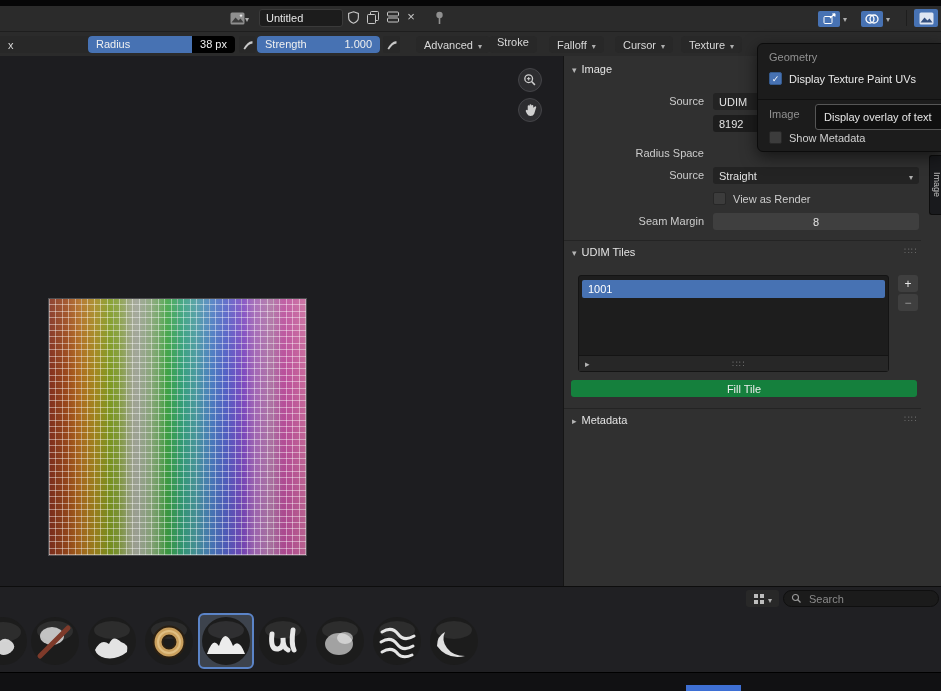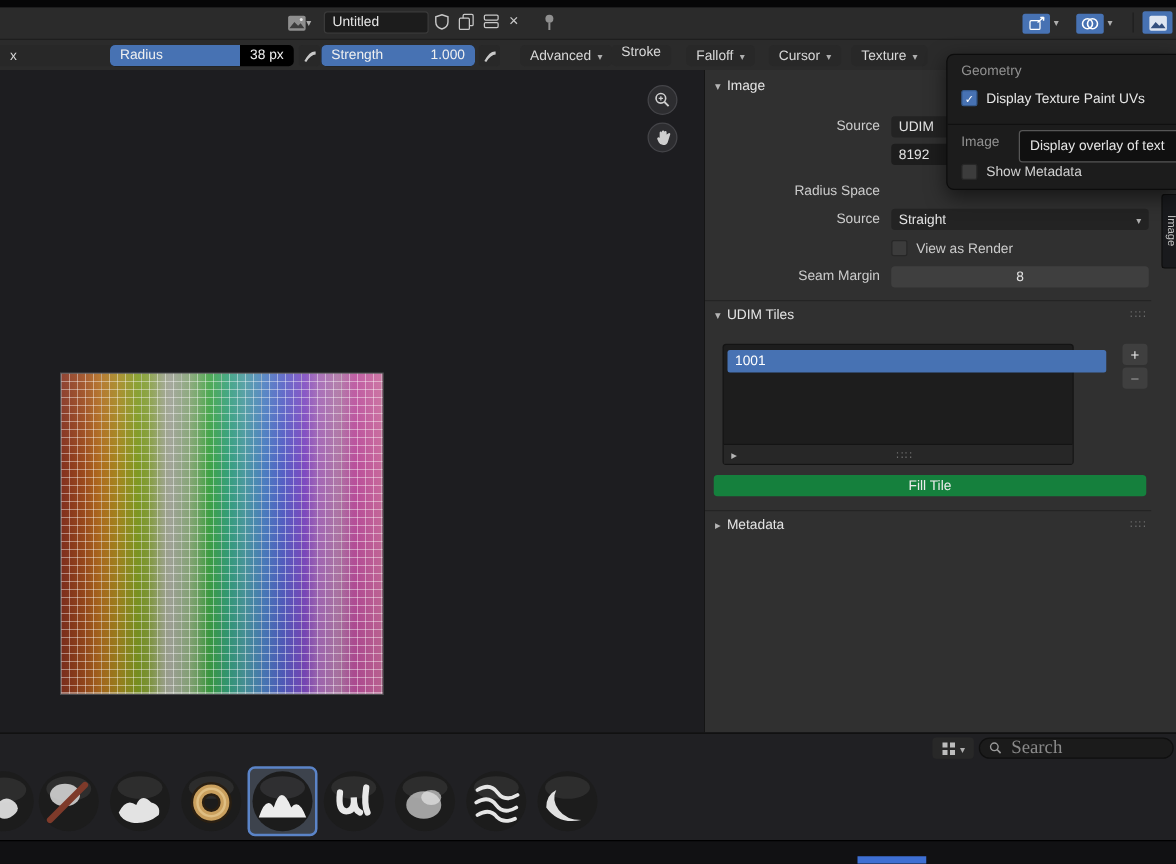--- a/index.html
+++ b/index.html
@@ -54,21 +54,21 @@
   .f-text{background:#1d1d1d;}
   .f-num{background:#3f3f3f;justify-content:center;}
   .sec-head{position:absolute;left:8px;display:flex;align-items:center;gap:5px;color:#e3e3e3;font-size:11px;}
   .arr-d::after{content:"▾";font-size:9px;color:#b5b5b5;}
   .arr-r::after{content:"▸";font-size:9px;color:#b5b5b5;}
   .grip{position:absolute;left:340px;color:#6d6d6d;font-size:9px;letter-spacing:1px;}
   .sep{position:absolute;left:0;width:357px;height:1px;background:#242424;}
   .cb{width:13px;height:13px;border-radius:2px;background:#3c3c3c;border:1px solid #272727;box-sizing:border-box;}
   .cb.checked{background:#4772b3;border-color:#35movies}
   .cb.checked{background:#4772b3;border-color:#355a8d;color:#fff;display:flex;align-items:center;justify-content:center;font-size:9px;}
-  .listbox{position:absolute;left:14px;top:219px;width:281px;height:97px;background:#1d1d1d;
+  .listbox{position:absolute;left:14px;top:219px;width:311px;height:97px;background:#1d1d1d;
            border:1px solid #141414;border-radius:3px;box-sizing:border-box;}
   .tile-row{position:absolute;left:3px;top:4px;width:303px;height:18px;background:#4772b3;border-radius:2px;
             color:#fff;line-height:18px;padding-left:6px;box-sizing:border-box;}
   .list-foot{position:absolute;left:0;right:0;bottom:0;height:15px;background:#272727;border-top:1px solid #141414;
              display:flex;align-items:center;color:#9a9a9a;font-size:8px;}
   .sqbtn{position:absolute;left:334px;width:20px;height:17px;background:#3f3f3f;border-radius:3px;
          display:flex;align-items:center;justify-content:center;color:#e8e8e8;font-size:12px;}
   .fillbtn{position:absolute;left:7px;top:324px;width:346px;height:17px;background:#15803d;border-radius:3px;
            display:flex;align-items:center;justify-content:center;color:#ececec;}
   .ntab{position:absolute;left:365px;top:99px;width:14px;height:58px;background:#191a1d;border:1px solid #0d0d0d;
@@ -79,22 +79,22 @@
            border-radius:6px 0 0 6px;box-shadow:0 5px 16px rgba(0,0,0,.55);z-index:50;}
   .pop-label{position:absolute;left:11px;color:#919191;}
   .pop-row{position:absolute;left:11px;display:flex;align-items:center;gap:7px;color:#e8e8e8;}
   .pop-sep{position:absolute;left:0;width:184px;height:1px;background:#101010;}
   .tooltip{left:815px;top:104px;width:140px;height:24px;background:#101010;border:1px solid #565656;
            border-radius:3px;display:flex;align-items:center;padding:0 8px;color:#e5e5e5;z-index:60;}
   
   .shelf{left:0;top:586px;width:941px;height:86px;background:#202023;border-top:1px solid #0d0d0d;}
   .searchbox{position:absolute;left:783px;top:3px;width:156px;height:17px;background:#1b1b1b;border:1px solid #0f0f0f;
              border-radius:9px;display:flex;align-items:center;gap:5px;padding:0 7px;box-sizing:border-box;}
-  .searchbox input{background:transparent;border:none;outline:none;color:#cfcfcf;font-size:15px;width:110px;
-                   font-family:Liberation Serif, serif;}
+  .searchbox input{background:transparent;border:none;outline:none;color:#cfcfcf;font-size:11px;width:110px;
+                   font-family:Liberation Sans, sans-serif;}
   .searchbox input::placeholder{color:#8a8a8a;}
   .modebtn{position:absolute;left:746px;top:3px;width:33px;height:17px;background:#282828;border-radius:3px;
            display:flex;align-items:center;justify-content:center;gap:3px;}
   .thumb{position:absolute;top:26px;width:56px;height:56px;display:flex;align-items:center;justify-content:center;}
   .thumb.sel{background:#3d434d;border:2px solid #5b84c8;border-radius:6px;box-sizing:border-box;}
   
   .statusbar{left:0;top:672px;width:941px;height:19px;background:#111113;border-top:1px solid #000;}
   .bluebar{position:absolute;left:686px;top:12px;width:55px;height:7px;background:#3e6fd3;}
 </style>
 </head>

